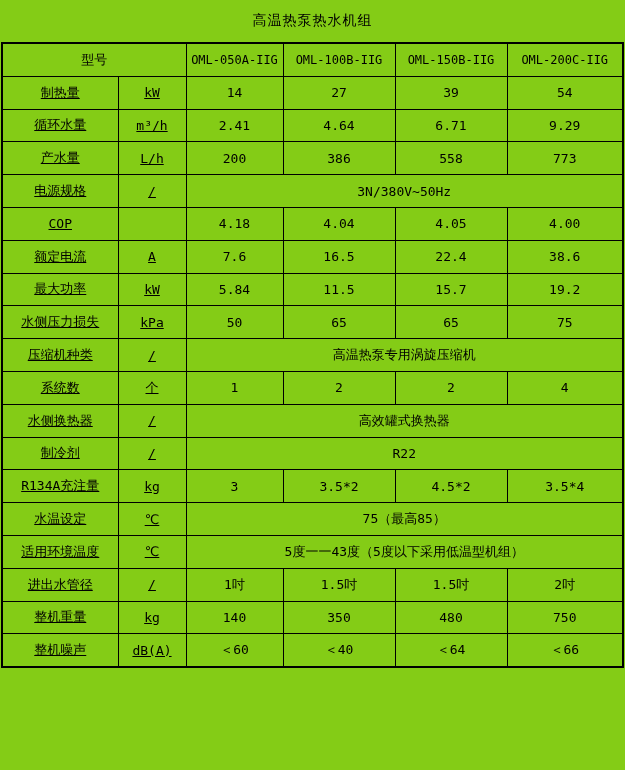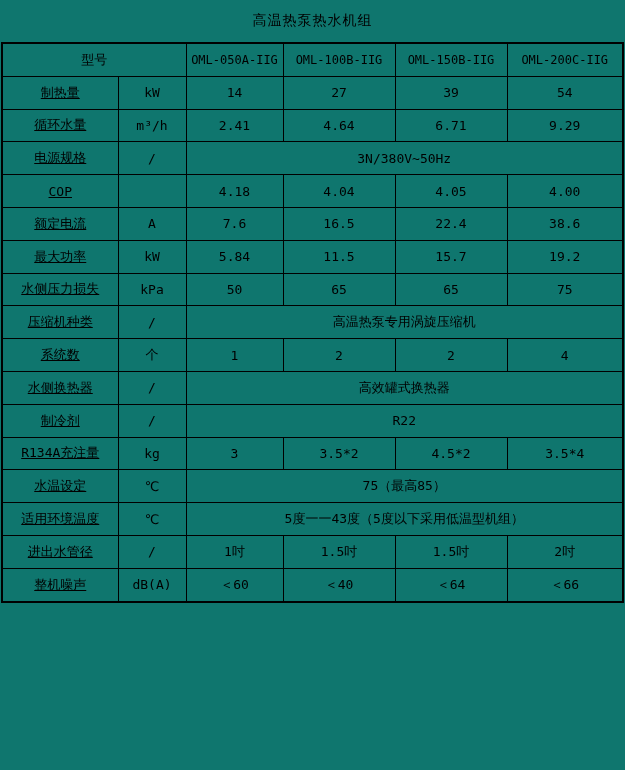--- a/index.html
+++ b/index.html
@@ -5,21 +5,21 @@
   html, body {
     margin: 0;
     padding: 0;
     background: #ffffff;
     color: #000000;
     font-family: "DejaVu Sans Mono", "DejaVu Sans", "Liberation Sans", sans-serif;
   }
   .page {
     width: 625px;
     height: 770px;
-    background: #0f766e;
+    background: #84cc16;
     overflow: hidden;
   }
   .title {
     text-align: center;
     font-size: 14px;
     line-height: 20px;
     padding-top: 10px;
     margin-bottom: 12px;
     letter-spacing: 1px;
   }
@@ -41,21 +41,21 @@
     font-size: 13px;
     font-weight: normal;
     overflow: hidden;
     white-space: nowrap;
   }
   table.spec th.model-name {
     font-size: 12px;
     margin-left: 12px;
   }
   td.lbl { font-size: 13px; text-decoration: underline; }
-  td.unit { font-size: 12px; }
+  td.unit { font-size: 12px; text-decoration: underline; }
   td.val  { font-size: 13px; }
 </style>
 </head>
 <body>
 
 <div class="page">
 
   <div class="title">高温热泵热水机组</div>
 
   <table class="spec">
@@ -87,20 +87,28 @@
         </tr>
         <tr>
           <td class="lbl">循环水量</td>
           <td class="unit">m³/h</td>
           <td class="val">2.41</td>
           <td class="val">4.64</td>
           <td class="val">6.71</td>
           <td class="val">9.29</td>
         </tr>
         <tr>
+          <td class="lbl">产水量</td>
+          <td class="unit">L/h</td>
+          <td class="val">200</td>
+          <td class="val">386</td>
+          <td class="val">558</td>
+          <td class="val">773</td>
+        </tr>
+        <tr>
           <td class="lbl">电源规格</td>
           <td class="unit">/</td>
           <td class="val" colspan="4">3N/380V~50Hz</td>
         </tr>
         <tr>
           <td class="lbl">COP</td>
           <td class="unit"></td>
           <td class="val">4.18</td>
           <td class="val">4.04</td>
           <td class="val">4.05</td>
@@ -173,20 +181,28 @@
         </tr>
         <tr>
           <td class="lbl">进出水管径</td>
           <td class="unit">/</td>
           <td class="val">1吋</td>
           <td class="val">1.5吋</td>
           <td class="val">1.5吋</td>
           <td class="val">2吋</td>
         </tr>
         <tr>
+          <td class="lbl">整机重量</td>
+          <td class="unit">kg</td>
+          <td class="val">140</td>
+          <td class="val">350</td>
+          <td class="val">480</td>
+          <td class="val">750</td>
+        </tr>
+        <tr>
           <td class="lbl">整机噪声</td>
           <td class="unit">dB(A)</td>
           <td class="val">＜60</td>
           <td class="val">＜40</td>
           <td class="val">＜64</td>
           <td class="val">＜66</td>
         </tr>
       </tbody>
   </table>
 

